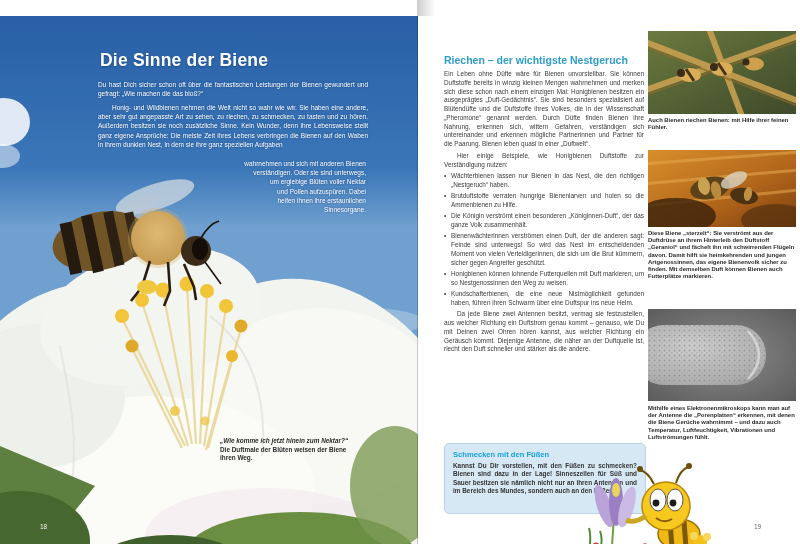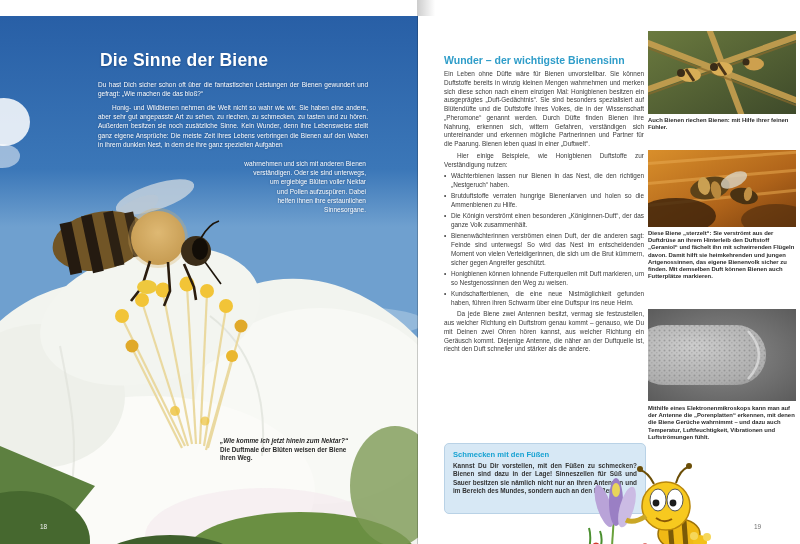--- a/index.html
+++ b/index.html
@@ -175,21 +175,21 @@
       <span>Die Duftmale der Blüten weisen der Biene ihren Weg.</span>
     </div>
     <div class="pagenum pn-left">18</div>
   </div>
 
   <div class="gutter"></div>
 
   <div class="page page-right">
 
     <div class="rp-col">
-      <h2 class="rp-heading">Wunder – der wichtigste Bienensinn</h2>
+      <h2 class="rp-heading">Riechen – der wichtigste Nestgeruch</h2>
       <p class="rp-p">Ein Leben ohne Düfte wäre für Bienen unvorstellbar. Sie können Duftstoffe bereits in winzig kleinen Mengen wahrnehmen und merken sich diese schon nach einem einzigen Mal: Honigbienen besitzen ein ausgeprägtes „Duft-Gedächtnis“. Sie sind besonders spezialisiert auf Blütendüfte und die Duftstoffe ihres Volkes, die in der Wissenschaft „Pheromone“ genannt werden. Durch Düfte finden Bienen ihre Nahrung, erkennen sich, wittern Gefahren, verständigen sich untereinander und erkennen mögliche Partnerinnen und Partner für die Paarung. Bienen leben quasi in einer „Duftwelt“.</p>
       <p class="rp-p rp-indent">Hier einige Beispiele, wie Honigbienen Duftstoffe zur Verständigung nutzen:</p>
       <ul class="rp-bullets">
         <li>Wächterbienen lassen nur Bienen in das Nest, die den richtigen „Nestgeruch“ haben.</li>
         <li>Brutduftstoffe verraten hungrige Bienenlarven und holen so die Ammenbienen zu Hilfe.</li>
         <li>Die Königin verströmt einen besonderen „Königinnen-Duft“, der das ganze Volk zusammenhält.</li>
         <li>Bienenwächterinnen verströmen einen Duft, der die anderen sagt: Feinde sind unterwegs! So wird das Nest im entscheidenden Moment von vielen Verteidigerinnen, die sich um die Brut kümmern, sicher gegen Angreifer geschützt.</li>
         <li>Honigbienen können lohnende Futterquellen mit Duft markieren, um so Nestgenossinnen den Weg zu weisen.</li>
         <li>Kundschafterbienen, die eine neue Nistmöglichkeit gefunden haben, führen ihren Schwarm über eine Duftspur ins neue Heim.</li>
       </ul>

